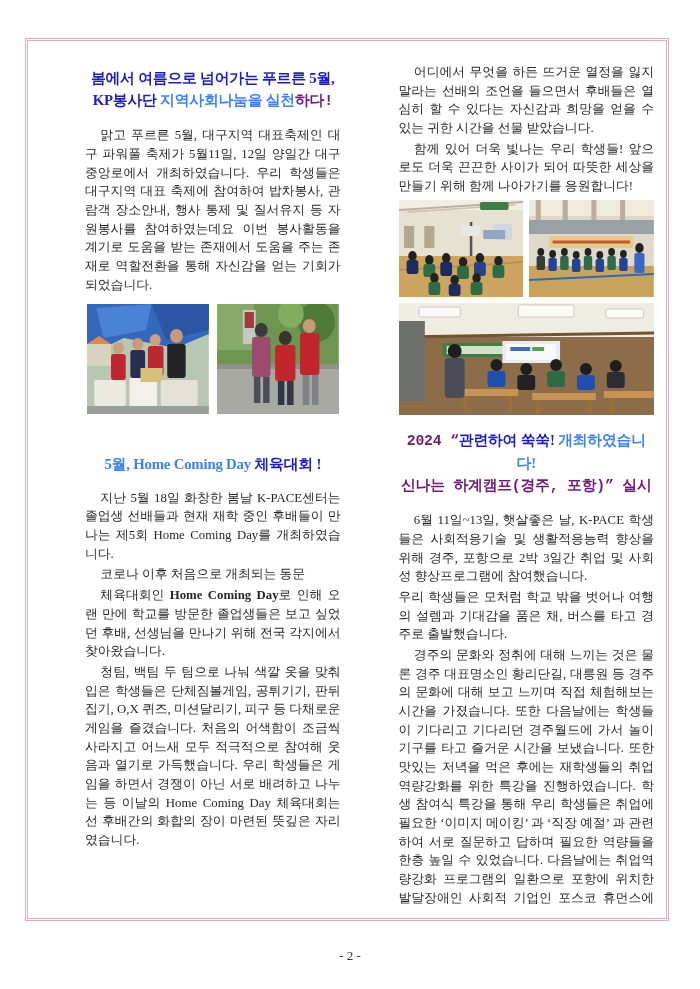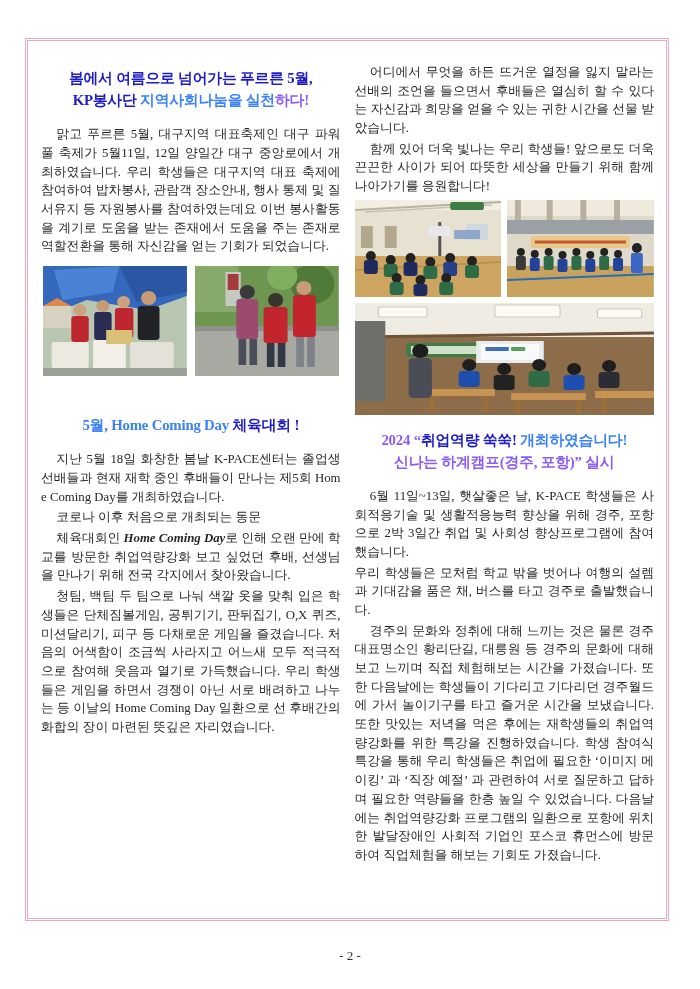--- a/index.html
+++ b/index.html
@@ -10,29 +10,29 @@
   }
   .page-frame{
     position:absolute;left:25px;top:38px;width:644px;height:883px;
     border:3px double #e9a9bf;box-sizing:border-box;background:#fff;
   }
   .columns{
     display:flex;gap:14px;padding:22px 12px 8px 13px;height:100%;
     box-sizing:border-box;
   }
   .col{width:50%;overflow:hidden;font-size:12.8px;line-height:1.46;
-    text-align:justify;word-break:break-all;}
+    text-align:justify;word-break:break-all;margin-left:44px;}
   h2{font-size:14.8px;line-height:1.5;text-align:center;margin:4px 0 14px;
      font-weight:bold;letter-spacing:-0.2px;}
   .c-blue{color:#1d1cc4;}
   .c-red{color:#3b82f6;}
-  .c-black{color:#8b5cf6;}
+  .c-black{color:#701a75;font-family:Liberation Mono, monospace;}
   p{margin:0 0 2px 0;}
   p.ind{text-indent:1.2em;}
-  b.en{font-family:"Liberation Serif",serif;font-style:italic;}
+  b.en{font-family:"Liberation Serif",serif;}
   .photo-row{display:flex;gap:8px;margin:10px 2px 16px;}
   .photo-row .ph{flex:1;height:110px;}
   .photo-grid{margin:4px 0 14px;}
   .photo-grid .row{display:flex;gap:6px;margin-bottom:6px;}
   .photo-grid .row .ph{flex:1;height:97px;}
   .ph{display:block;background:#eee;}
   .ph svg{width:100%;height:100%;display:block;}
   .wide-ph{height:112px;}
   .page-num{
     position:absolute;left:0;right:0;top:948px;text-align:center;
@@ -103,22 +103,22 @@
         </span>
       </div>
 
       <h2>
         <br>
         <span class="c-red">5월, Home Coming Day </span><span class="c-blue">체육대회 !</span>
       </h2>
 
       <p class="ind">지난 5월 18일 화창한 봄날 K-PACE센터는 졸업생 선배들과 현재 재학 중인 후배들이 만나는 제5회 Home Coming Day를 개최하였습니다.</p>
       <p class="ind">코로나 이후 처음으로 개최되는 동문</p>
-      <p class="ind"><span>체육대회인 </span><b class="en">Home Coming Day</b><span>로 인해 오랜 만에 학교를 방문한 취업역량강화 보고 싶었던 후배, 선생님을 만나기 위해 전국 각지에서 찾아왔습니다.</span></p>
-      <p class="ind">청팀, 백팀 두 팀으로 나눠 색깔 옷을 맞춰 입은 학생들은 단체짐볼게임, 공튀기기, 판뒤집기, O,X 퀴즈, 미션달리기, 피구 등 다채로운 게임을 즐겼습니다. 처음의 어색함이 조금씩 사라지고 어느새 모두 적극적으로 참여해 웃음과 열기로 가득했습니다. 우리 학생들은 게임을 하면서 경쟁이 아닌 서로 배려하고 나누는 등 이날의 Home Coming Day 일환으로 선 후배간의 화합의 장이 마련된 뜻깊은 자리였습니다.</p>
+      <p class="ind"><span>체육대회인 </span><b class="en">Home Coming Day</b><span>로 인해 오랜 만에 학교를 방문한 졸업생들은 보고 싶었던 후배, 선생님을 만나기 위해 전국 각지에서 찾아왔습니다.</span></p>
+      <p class="ind">청팀, 백팀 두 팀으로 나눠 색깔 옷을 맞춰 입은 학생들은 단체짐볼게임, 공튀기기, 판뒤집기, O,X 퀴즈, 미션달리기, 피구 등 다채로운 게임을 즐겼습니다. 처음의 어색함이 조금씩 사라지고 어느새 모두 적극적으로 참여해 웃음과 열기로 가득했습니다. 우리 학생들은 게임을 하면서 경쟁이 아닌 서로 배려하고 나누는 등 이날의 Home Coming Day 체육대회는 선 후배간의 화합의 장이 마련된 뜻깊은 자리였습니다.</p>
     </div>
 
     <div class="col">
       <p class="ind">어디에서 무엇을 하든 뜨거운 열정을 잃지 말라는 선배의 조언을 들으면서 후배들은 열심히 할 수 있다는 자신감과 희망을 얻을 수 있는 귀한 시간을 선물 받았습니다.</p>
       <p class="ind">함께 있어 더욱 빛나는 우리 학생들! 앞으로도 더욱 끈끈한 사이가 되어 따뜻한 세상을 만들기 위해 함께 나아가기를 응원합니다!</p>
 
       <div class="photo-grid">
         <div class="row">
           <span class="ph">
             <svg viewBox="0 0 148 97" preserveAspectRatio="none">
@@ -224,21 +224,21 @@
               <rect x="190" y="97" width="4" height="14" fill="#9a6f38"></rect>
             <rect x="206" y="88" width="51" height="7" fill="#c79454"></rect>
               <rect x="212" y="95" width="4" height="16" fill="#9a6f38"></rect>
             <circle cx="56" cy="48" r="7" fill="#1e1e1e"></circle>
               <rect x="46" y="55" width="20" height="40" rx="4" fill="#4a4d55"></rect>
           </svg>
         </span>
       </div>
 
       <h2>
-        <span class="c-black">2024 “</span><span class="c-blue">취업역량 쑥쑥! </span><span class="c-red">개최하였습니다!</span><br>
+        <span class="c-black">2024 “</span><span class="c-blue">관련하여 쑥쑥! </span><span class="c-red">개최하였습니다!</span><br>
         <span class="c-black">신나는 하계캠프(경주, 포항)” 실시</span>
       </h2>
 
       <p class="ind">6월 11일~13일, 햇살좋은 날, K-PACE 학생들은 사회적응기술 및 생활적응능력 향상을 위해 경주, 포항으로 2박 3일간 취업 및 사회성 향상프로그램에 참여했습니다.</p>
       <p>우리 학생들은 모처럼 학교 밖을 벗어나 여행의 설렘과 기대감을 품은 채, 버스를 타고 경주로 출발했습니다.</p>
       <p class="ind">경주의 문화와 정취에 대해 느끼는 것은 물론 경주 대표명소인 황리단길, 대릉원 등 경주의 문화에 대해 보고 느끼며 직접 체험해보는 시간을 가졌습니다. 또한 다음날에는 학생들이 기다리고 기다리던 경주월드에 가서 놀이기구를 타고 즐거운 시간을 보냈습니다. 또한 맛있는 저녁을 먹은 후에는 재학생들의 취업역량강화를 위한 특강을 진행하였습니다. 학생 참여식 특강을 통해 우리 학생들은 취업에 필요한 ‘이미지 메이킹’ 과 ‘직장 예절’ 과 관련하여 서로 질문하고 답하며 필요한 역량들을 한층 높일 수 있었습니다. 다음날에는 취업역량강화 프로그램의 일환으로 포항에 위치한 발달장애인 사회적 기업인 포스코 휴먼스에 방문하여 직업체험을 해보는 기회도 가졌습니다.</p>
     </div>
   </div>
 </div>
 

